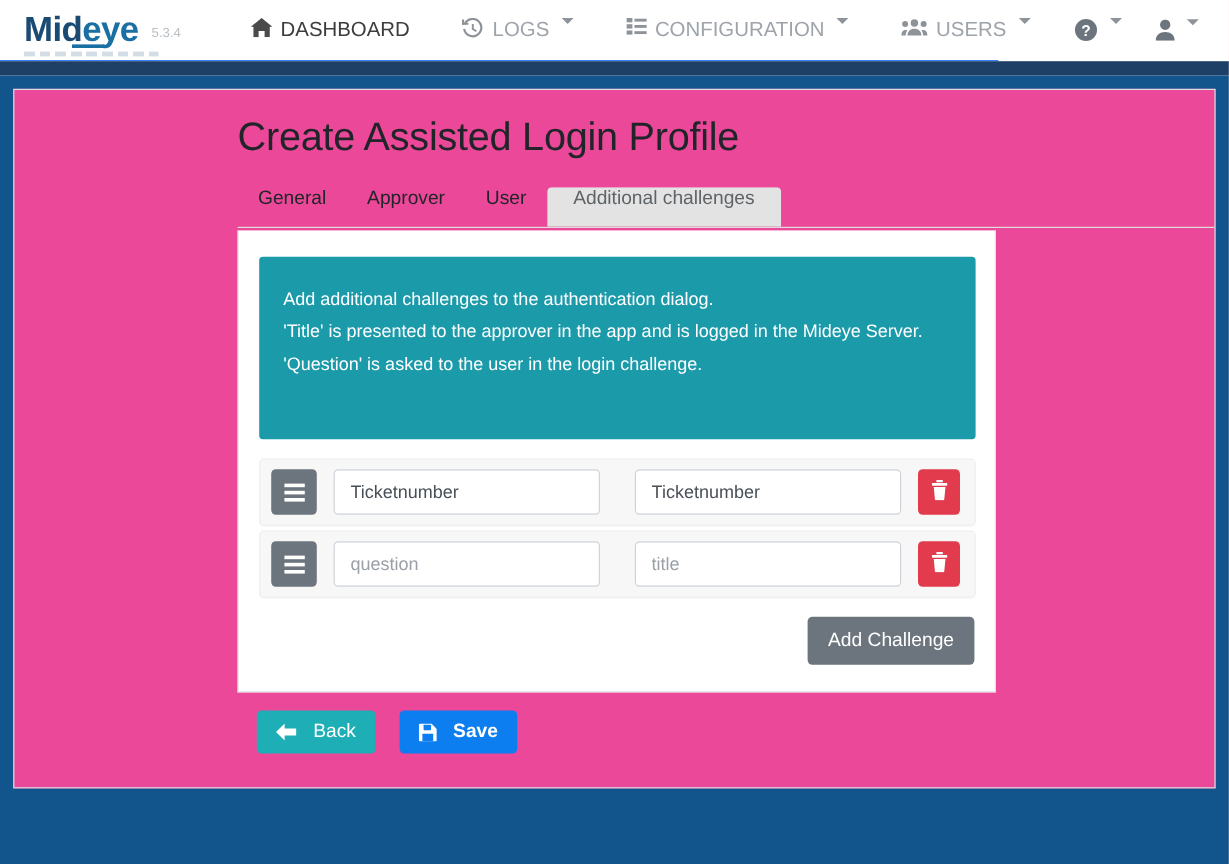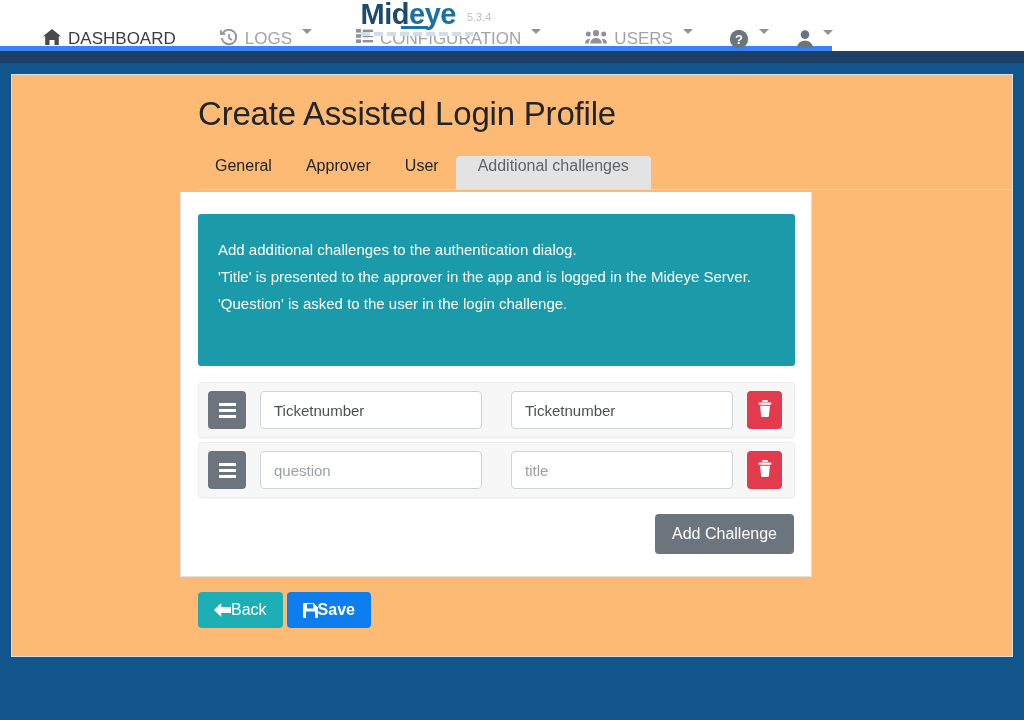--- a/index.html
+++ b/index.html
@@ -9,22 +9,21 @@
     background: #ffffff;
     overflow: hidden;
   }
 
   
   .navbar {
     position: absolute; top: 0; left: 0;
     width: 832px; height: 51px;
     background: #ffffff;
     display: flex; align-items: center;
-    border-bottom: 5px solid #3b82f6;
-    flex-direction: column;
+    border-bottom: 1px solid #3b82f6;
   }
   .brand {
     display: flex; align-items: baseline;
     margin-left: 20px;
   }
   .logo-wrap { position: relative; }
   .logo-text {
     font-size: 29px; font-weight: bold;
     color: #1b4a72; letter-spacing: -0.5px;
     line-height: 1;
@@ -69,21 +68,21 @@
     position: absolute; top: 51px; left: 0;
     width: 1024px; height: 12px; background: #1e3f66;
   }
   .bluebg {
     position: absolute; top: 63px; left: 0;
     width: 1024px; height: 657px; background: #11558c;
   }
   .content-card {
     position: absolute; top: 74px; left: 11px;
     width: 1002px; height: 583px;
-    background: #fdba74;
+    background: #ec4899;
     border: 1px solid #d8dde2;
     overflow: hidden;
   }
 
   
   .page-title {
     position: absolute; left: 186px; top: 20px;
     font-size: 33px; color: #212529; font-weight: normal;
     letter-spacing: -0.2px;
   }
@@ -106,21 +105,21 @@
     background: #e3e3e3; color: #5f6468;
     padding: 0 21px 13px 21px;
   }
   .tabs-rule {
     position: absolute; left: 186px; top: 114px;
     width: 816px; height: 1px; background: #dddddd;
   }
 
   
   .panel {
-    position: absolute; left: 168px; top: 117px;
+    position: absolute; left: 186px; top: 117px;
     width: 632px; height: 385px;
     background: #ffffff;
     border: 1px solid #e0e0e0;
     border-top: none;
   }
 
   .infobox {
     position: absolute; left: 17px; top: 22px;
     width: 597px; height: 152px;
     background: #1b9aaa;
@@ -186,25 +185,26 @@
     cursor: pointer;
     font-family: "Liberation Sans", sans-serif;
   }
 
   
   .footer {
     position: absolute; left: 186px; top: 517px;
     display: flex; gap: 4px;
   }
   .btn {
-    display: inline-flex; align-items: center; gap: 0;
+    display: inline-flex; align-items: center; gap: 14px;
     border: none; border-radius: 4px;
     font-size: 16px; color: #ffffff;
     padding: 9px 16px; cursor: pointer;
     font-family: "Liberation Sans", sans-serif;
+    margin-left: 16px;
   }
   .btn.back { background: #1eaeb5; }
   .btn.save { background: #0d7ef0; font-weight: bold; }
   .btn svg { display: block; }
 </style>
 </head>
 <body>
 
 <div class="navbar">
 

